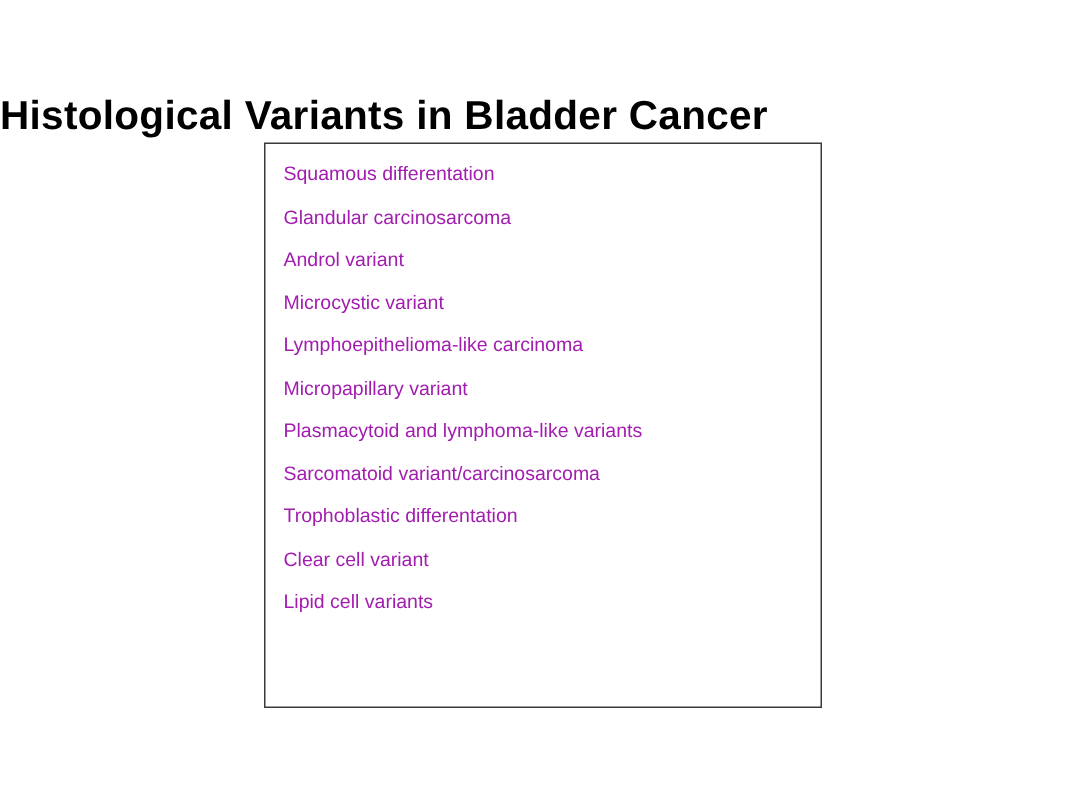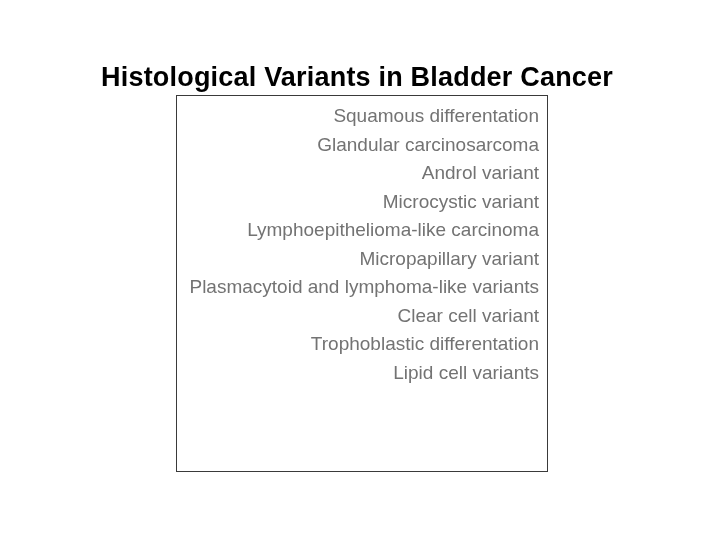--- a/index.html
+++ b/index.html
@@ -14,21 +14,21 @@
     background: #ffffff;
     font-family: "Liberation Sans", sans-serif;
     color: #000000;
     overflow: hidden;
   }
   .slide-title {
     position: absolute;
     top: 44px;
     left: 0;
     right: 0;
-    text-align: center;
+    text-align: left;
     font-size: 27px;
     font-weight: bold;
     letter-spacing: 0.2px;
     color: #000000;
   }
   .variants-box {
     position: absolute;
     left: 176px;
     top: 95px;
     width: 372px;
@@ -36,25 +36,24 @@
     border: 1px solid #3a3a3a;
     box-sizing: border-box;
     background: #ffffff;
   }
   .variants-list {
     list-style: none;
     margin: 0;
     padding: 6px 8px 0 12px;
   }
   .variants-list li {
-    font-size: 19px;
+    font-size: 13px;
     line-height: 28.5px;
     white-space: nowrap;
-    color: #737373;
-    text-align: right;
+    color: #a21caf;
   }
   .citation {
     position: absolute;
     top: 500px;
     right: 22px;
     font-size: 11px;
     color: #000000;
   }
 </style>
 </head>
@@ -66,20 +65,21 @@
 
   <div class="variants-box">
     <ul class="variants-list">
       <li>Squamous differentation</li>
       <li>Glandular carcinosarcoma</li>
       <li>Androl variant</li>
       <li>Microcystic variant</li>
       <li>Lymphoepithelioma-like carcinoma</li>
       <li>Micropapillary variant</li>
       <li>Plasmacytoid and lymphoma-like variants</li>
+      <li>Sarcomatoid variant/carcinosarcoma</li>
+      <li>Trophoblastic differentation</li>
       <li>Clear cell variant</li>
-      <li>Trophoblastic differentation</li>
       <li>Lipid cell variants</li>
     </ul>
   </div>
 
 
 </div>
 
 </body></html>

